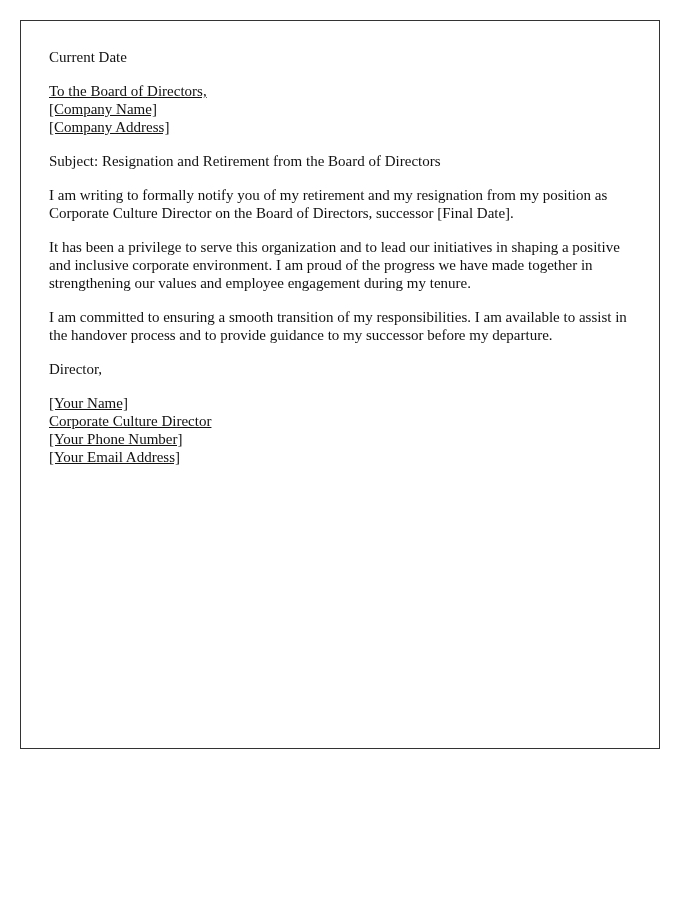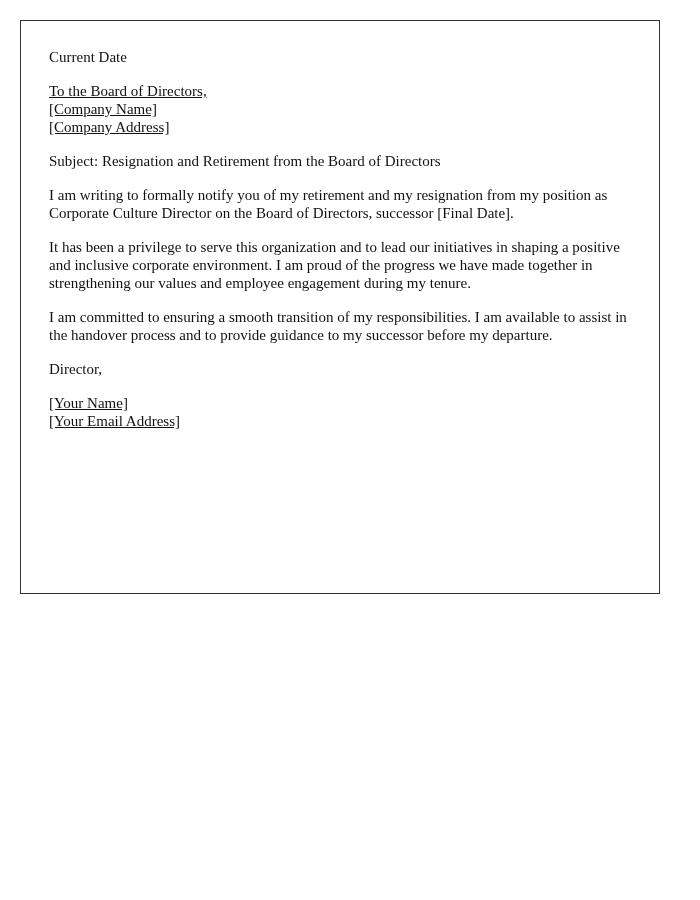--- a/index.html
+++ b/index.html
@@ -12,21 +12,21 @@
       height: 900px;
       position: relative;
       font-family: "Liberation Serif", "DejaVu Serif", serif;
       color: #111111;
     }
     .letter {
       position: absolute;
       left: 20px;
       top: 20px;
       width: 640px;
-      height: 574px;
+      height: 729px;
       border: 1px solid #333333;
       box-sizing: border-box;
       padding: 27px 28px 20px 28px;
       font-size: 15px;
       line-height: 18px;
     }
     .letter p {
       margin: 0 0 16px 0;
     }
     .line {
@@ -50,15 +50,17 @@
 
 
   <p>I am writing to formally notify you of my retirement and my resignation from my position as Corporate Culture Director on the Board of Directors, successor [Final Date].</p>
   <p>It has been a privilege to serve this organization and to lead our initiatives in shaping a positive and inclusive corporate environment. I am proud of the progress we have made together in strengthening our values and employee engagement during my tenure.</p>
   <p>I am committed to ensuring a smooth transition of my responsibilities. I am available to assist in the handover process and to provide guidance to my successor before my departure.</p>
 
   <p>Director,</p>
 
   <p>
     <span class="line">[Your Name]</span>
+    <span class="line">Corporate Culture Director</span>
+    <span class="line">[Your Phone Number]</span>
     <span class="line">[Your Email Address]</span>
   </p>
 </div>
 
 </body></html>

